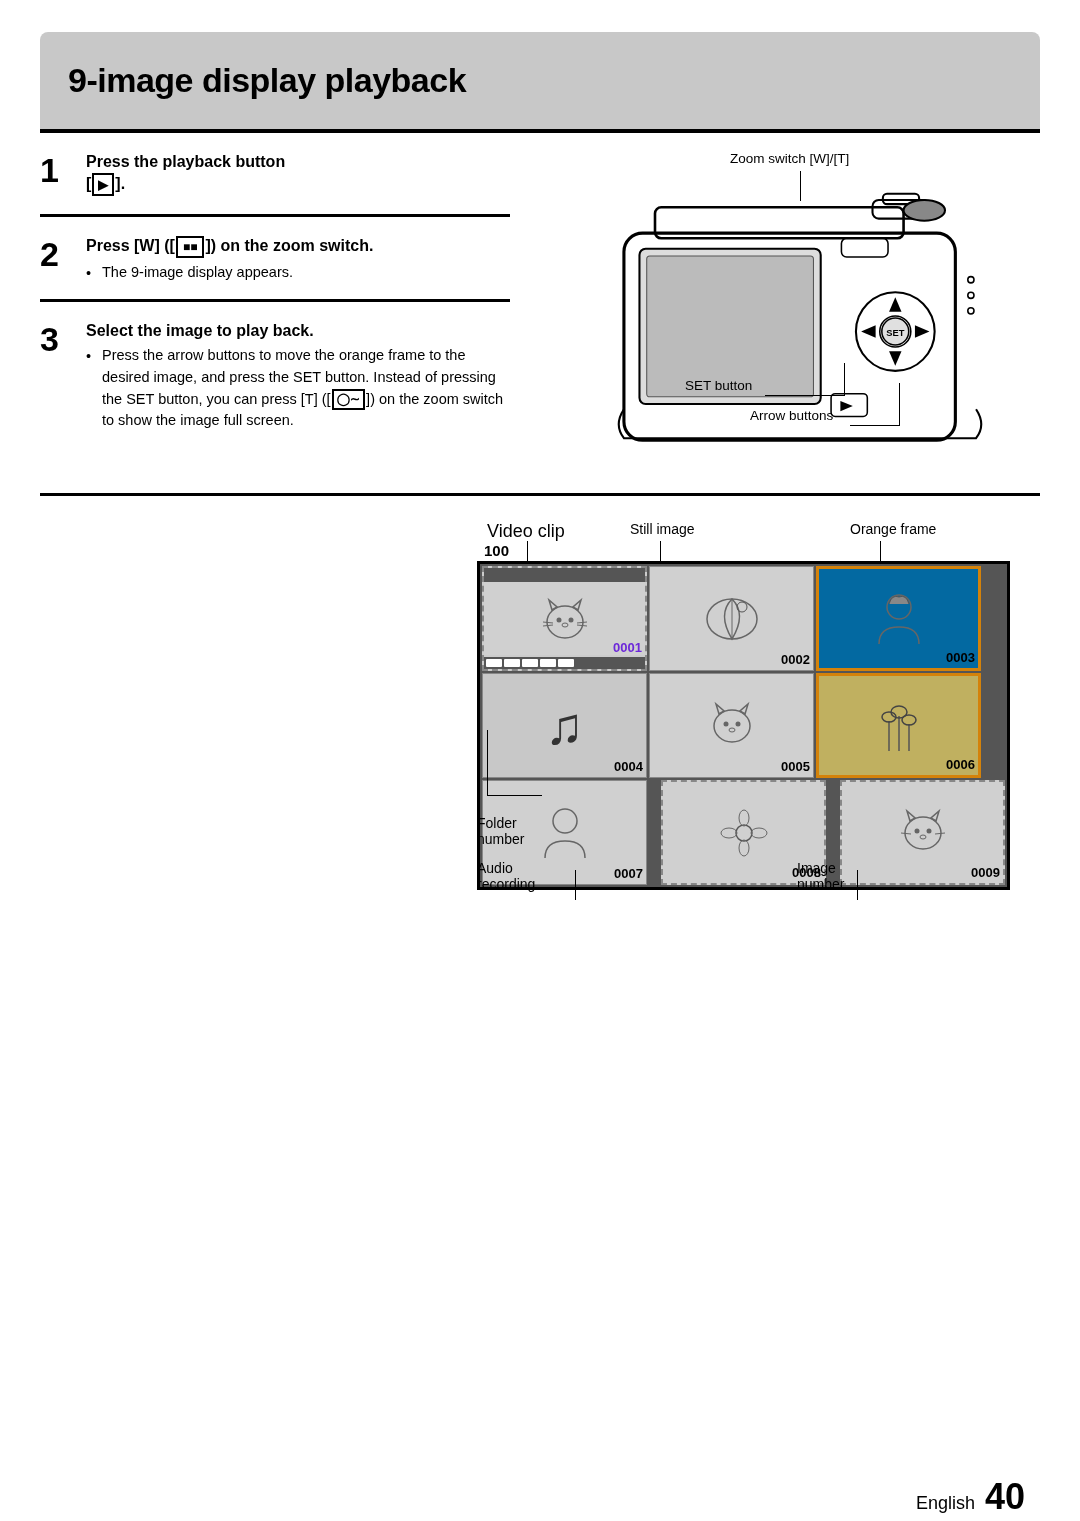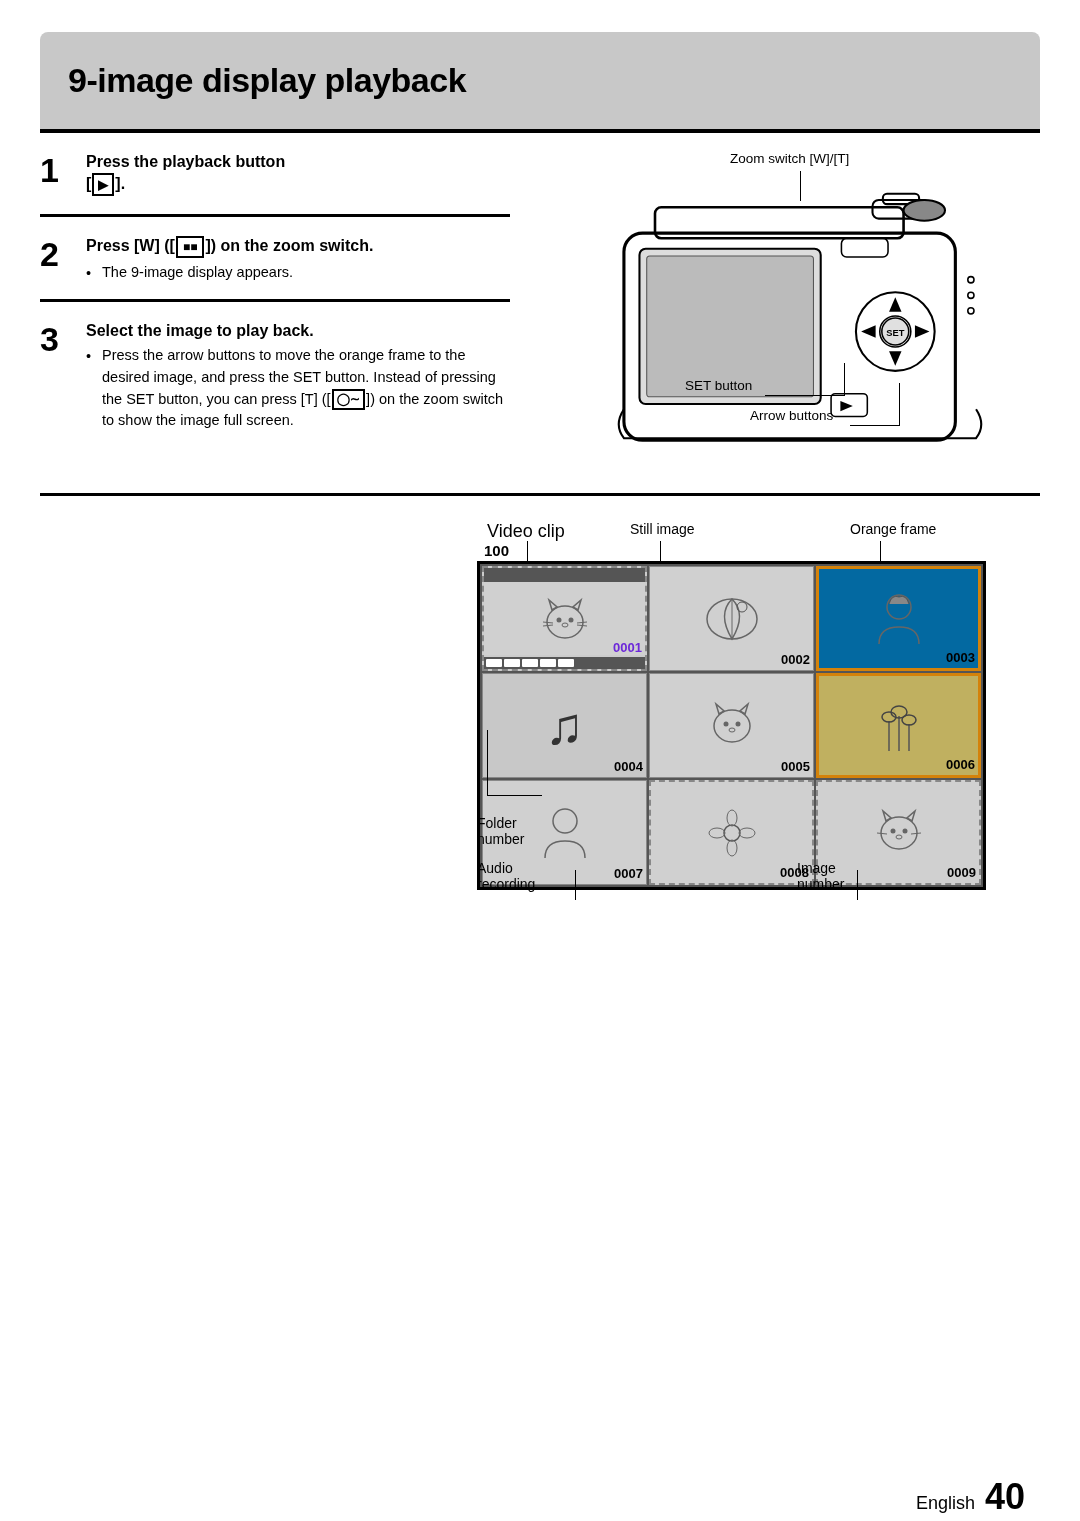--- a/index.html
+++ b/index.html
@@ -344,21 +344,21 @@
               <line x1="45" y1="55" x2="45" y2="28" stroke="#555" stroke-width="1.5"></line>
               <ellipse cx="35" cy="16" rx="8" ry="6" fill="none" stroke="#444" stroke-width="1.5"></ellipse>
               <ellipse cx="25" cy="21" rx="7" ry="5" fill="none" stroke="#444" stroke-width="1.5"></ellipse>
               <ellipse cx="45" cy="24" rx="7" ry="5" fill="none" stroke="#444" stroke-width="1.5"></ellipse>
             </svg>
           </div>
           <div style="position:absolute;bottom:3px;right:3px;font-size:13px;font-weight:900;color:#000;">0006</div>
         </div>
       </div>
       
-      <div style="display:flex; flex-direction:row; gap:2px; padding:1px 2px 2px 2px;">
+      <div style="display:flex; flex-direction:row; gap:14px; padding:1px 2px 2px 2px;">
 
         <div style="width:165px;height:105px;background:#d0d0d0;position:relative;overflow:hidden;border:1px solid #888;">
           <div style="width:100%;height:100%;display:flex;align-items:center;justify-content:center;">
             <svg viewBox="0 0 70 60" width="70" height="60" xmlns="http://www.w3.org/2000/svg">
               <circle cx="35" cy="18" r="12" fill="none" stroke="#666" stroke-width="1.5"></circle>
               <path d="M15,55 Q15,38 35,38 Q55,38 55,55" fill="none" stroke="#666" stroke-width="1.5"></path>
             </svg>
           </div>
           <div style="position:absolute;bottom:3px;right:3px;font-size:13px;font-weight:900;color:#000;">0007</div>
         </div>

